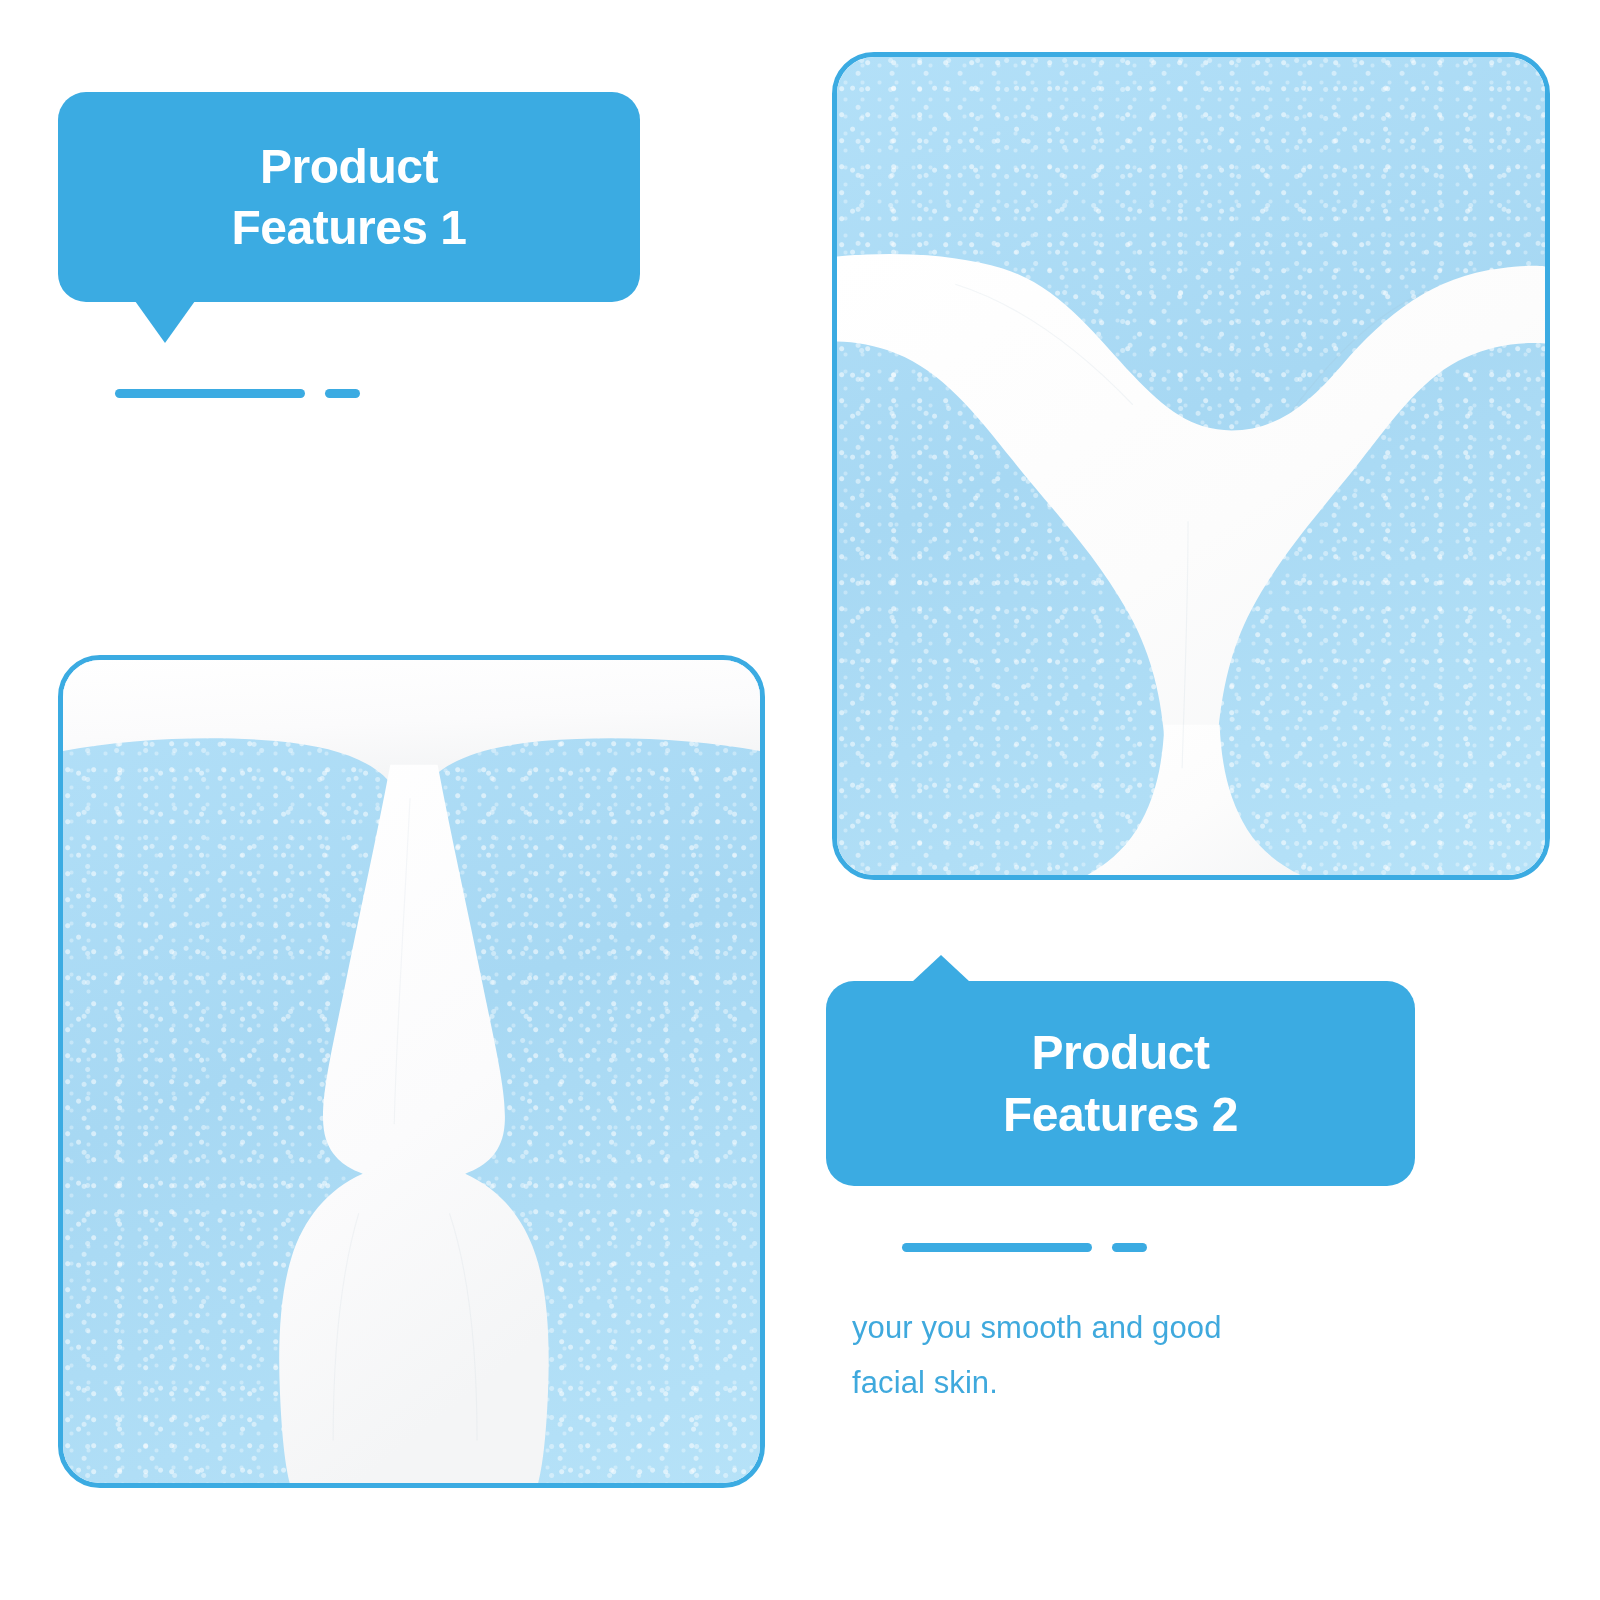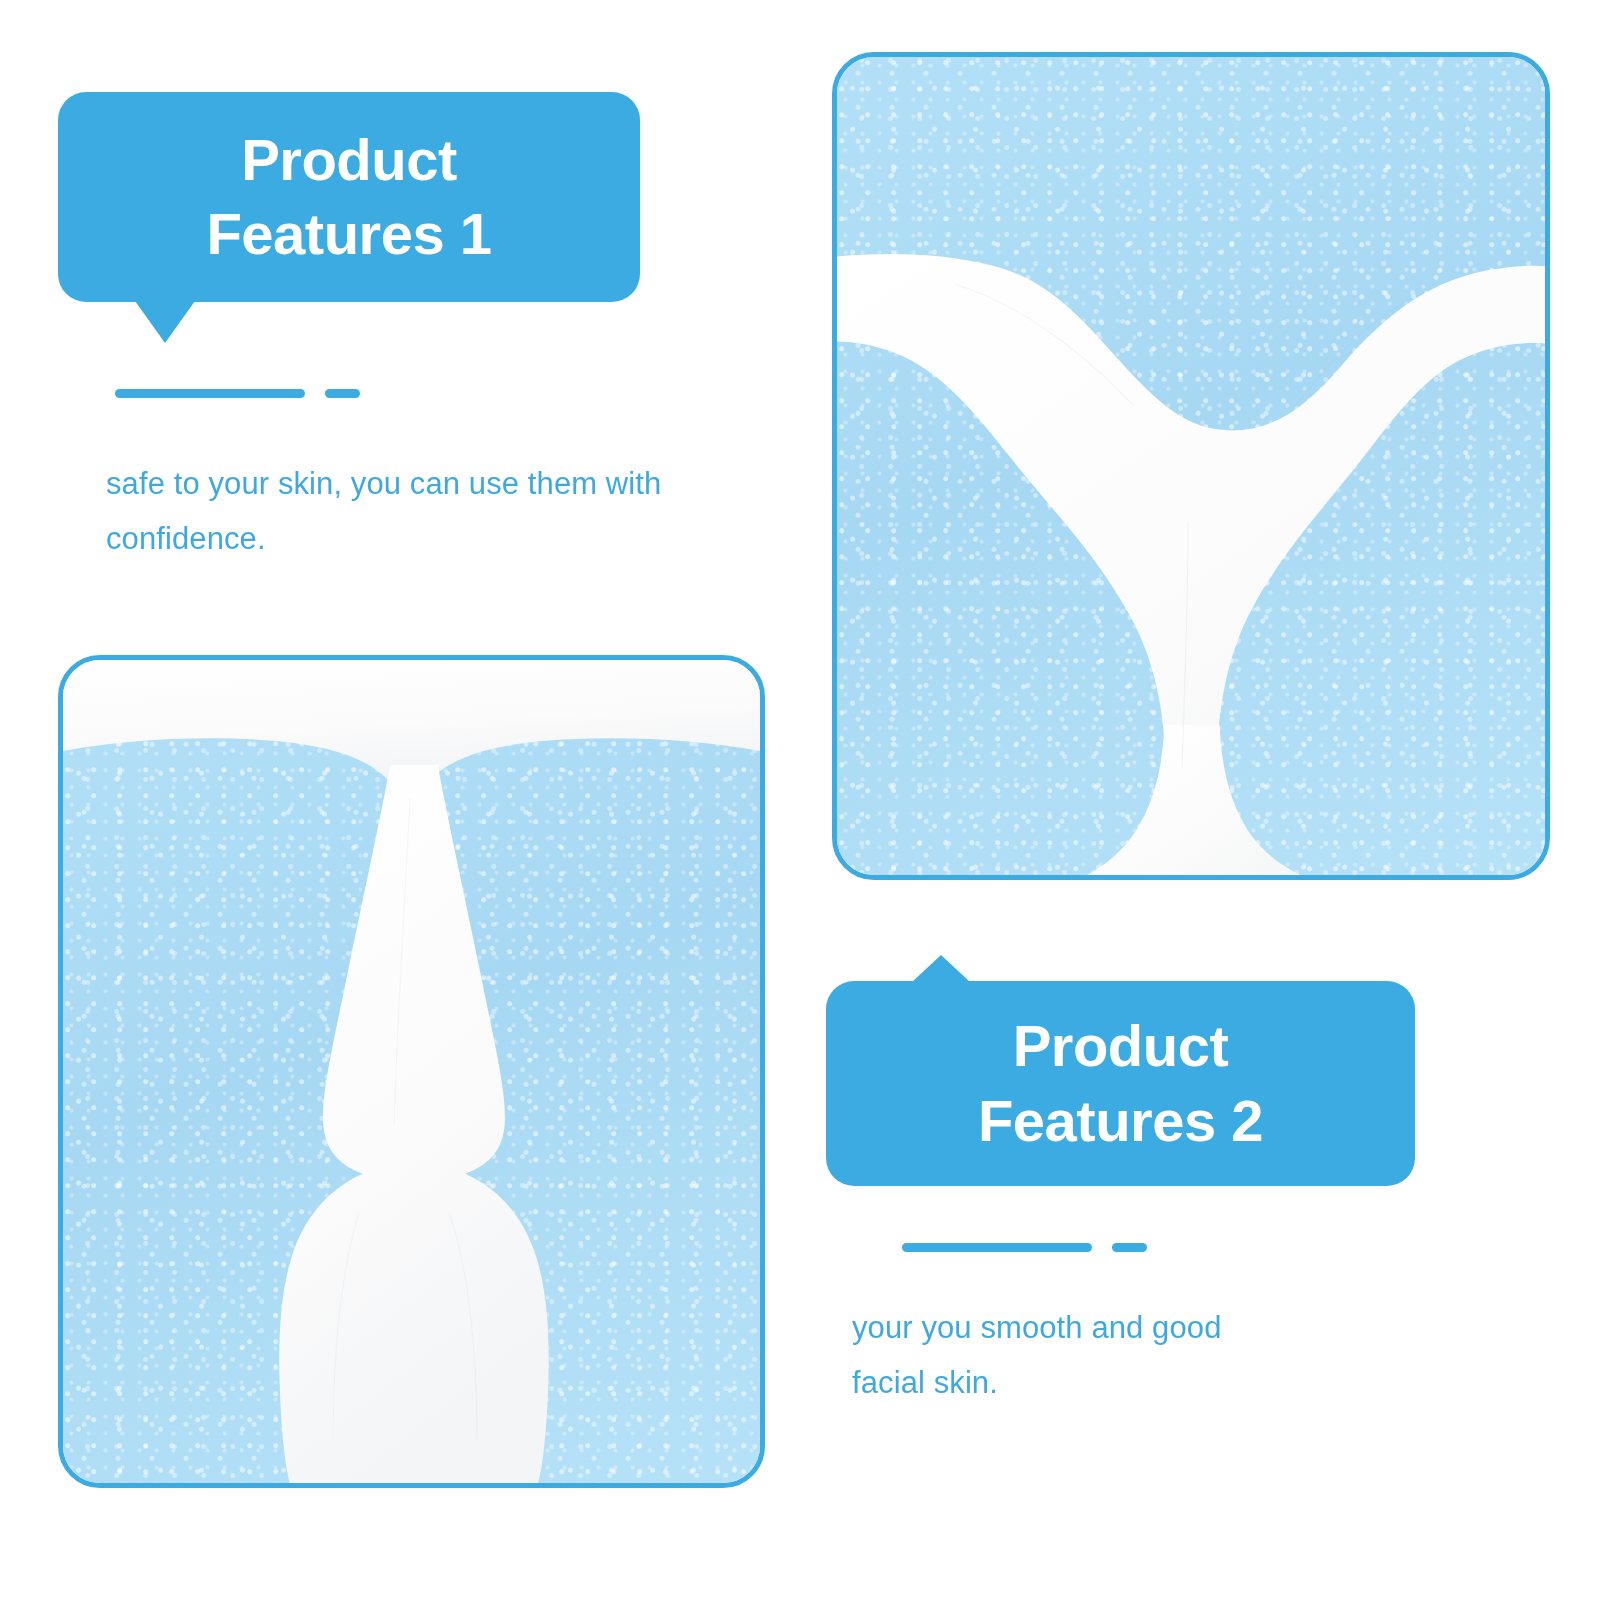--- a/index.html
+++ b/index.html
@@ -28,21 +28,21 @@
     border-radius: 28px;
     box-sizing: border-box;
     display: flex;
     align-items: center;
     justify-content: center;
     text-align: center;
   }
   .bubble-title {
     color: #ffffff;
     font-weight: bold;
-    font-size: 58px;
+    font-size: 48px;
     line-height: 1.28;
     letter-spacing: -0.5px;
     padding: 0 26px;
     white-space: pre-line;
   }
   .bubble-tail {
     position: absolute;
     width: 0;
     height: 0;
   }
@@ -177,21 +177,20 @@
     <div class="bubble-title">Product
 Features 1</div>
   </div>
   <div class="bubble-tail tail-down" id="bubble-1-tail"></div>
 
   <div class="divider" id="divider-1">
     <span class="rule-long"></span>
     <span class="rule-short"></span>
   </div>
 
-  <div class="caption" id="caption-1">safe to your skin, you can use them with confidence.</div>
 
   <div class="photo-card" id="photo-card-1">
     <div class="photo-inner">
       <div class="fabric"></div>
       <svg class="patch-svg" viewBox="0 0 718 828" preserveAspectRatio="none">
         <defs>
           <linearGradient id="whiteSheen1" x1="0" y1="0" x2="1" y2="1">
             <stop offset="0%" stop-color="#ffffff"></stop>
             <stop offset="55%" stop-color="#fcfcfc"></stop>
             <stop offset="100%" stop-color="#f5f6f7"></stop>

